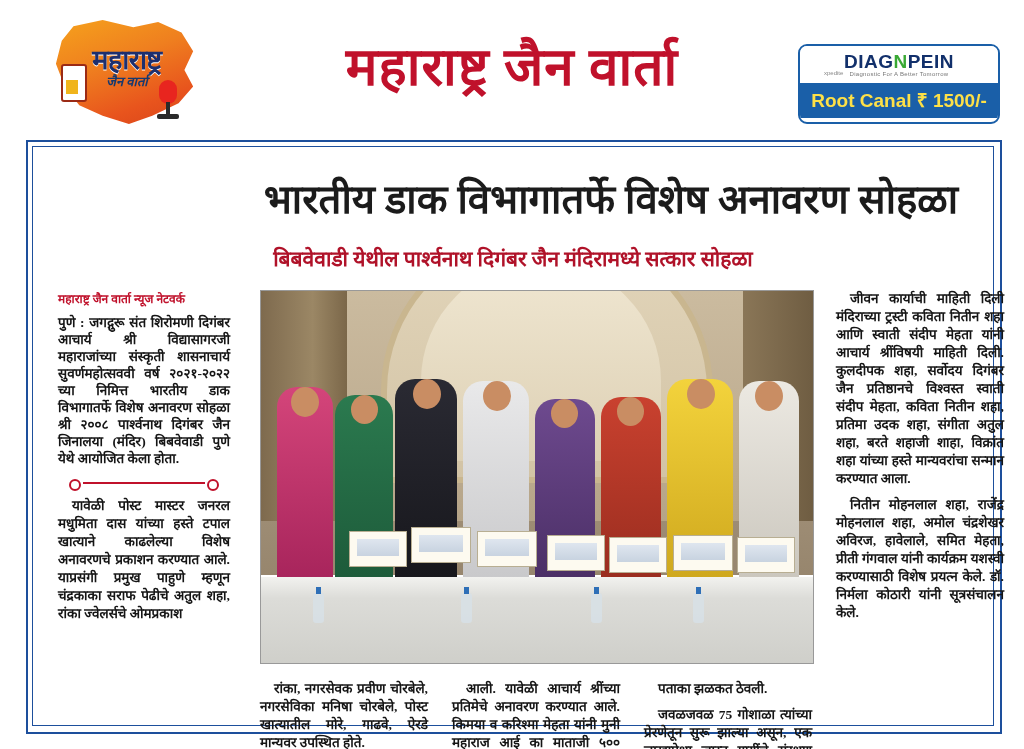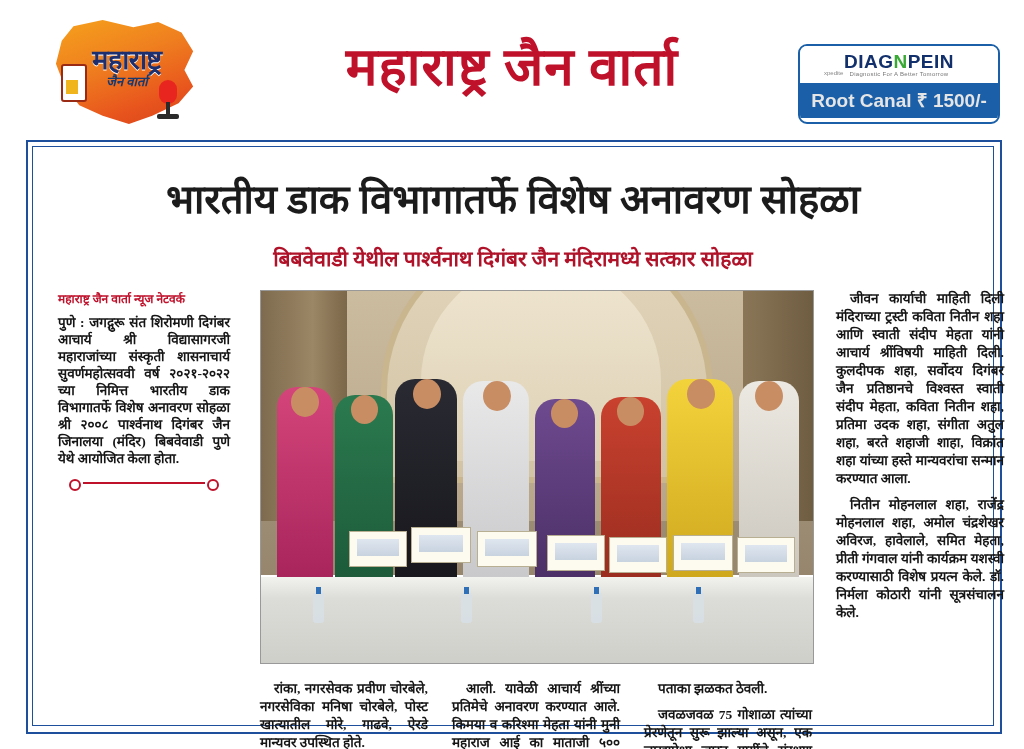--- a/index.html
+++ b/index.html
@@ -81,36 +81,36 @@
   }
   .ad-brand .green{color:#3aa935;}
   .ad-tag{
     position:absolute;left:0;top:25px;width:198px;text-align:center;
     font-size:6px;color:#777;letter-spacing:0.3px;
   }
   .ad-sub{
     position:absolute;left:24px;top:24px;font-size:6px;color:#888;
   }
   .ad-bottom{
-    height:35px;background:#1a5fa8;color:#e5e5e5;text-align:center;
+    height:35px;background:#1a5fa8;color:#fde047;text-align:center;
     font-size:19px;font-weight:bold;line-height:35px;
   }
 
   
   .frame{
     position:absolute;left:26px;top:140px;width:972px;height:590px;
     border:2px solid #1d4f9c;background:#fff;
   }
   .frame-inner{
     position:absolute;left:4px;top:4px;width:960px;height:578px;
     border:1px solid #1d4f9c;
   }
 
   .headline{
-    position:absolute;left:40px;top:28px;width:890px;text-align:center;
+    position:absolute;left:40px;top:28px;width:890px;text-align:right;
     font-family:"Liberation Serif", serif;
     font-size:40px;font-weight:bold;color:#1b1b1b;letter-spacing:0px;
   }
   .subhead{
     position:absolute;left:40px;top:102px;width:890px;text-align:center;
     font-family:"Liberation Serif", serif;
     font-size:21px;font-weight:bold;color:#b01229;
   }
 
   
@@ -235,20 +235,23 @@
   <div class="headline">भारतीय डाक विभागातर्फे विशेष अनावरण सोहळा</div>
   <div class="subhead">बिबवेवाडी येथील पार्श्वनाथ दिगंबर जैन मंदिरामध्ये सत्कार सोहळा</div>
 
   <div class="col-left">
     <div class="byline">महाराष्ट्र जैन वार्ता न्यूज नेटवर्क</div>
     <div class="lead">पुणे : जगद्गुरू संत शिरोमणी दिगंबर आचार्य श्री विद्यासागरजी महाराजांच्या संस्कृती शासनाचार्य सुवर्णमहोत्सववी वर्ष २०२१-२०२२ च्या निमित्त भारतीय डाक विभागातर्फे विशेष अनावरण सोहळा श्री २००८ पार्श्वनाथ दिगंबर जैन जिनालया (मंदिर) बिबवेवाडी पुणे येथे आयोजित केला होता.</div>
     <div class="ornament">
       <div class="bar"></div>
         <div class="dot l"></div>
         <div class="dot r"></div>
+    </div>
+    <div class="body-col">
+      <p>यावेळी पोस्ट मास्टर जनरल मधुमिता दास यांच्या हस्ते टपाल खात्याने काढलेल्या विशेष अनावरणचे प्रकाशन करण्यात आले. याप्रसंगी प्रमुख पाहुणे म्हणून चंद्रकाका सराफ पेढीचे अतुल शहा, रांका ज्वेलर्सचे ओमप्रकाश</p>
     </div>
   </div>
 
   <div class="photo">
     <div class="ph-wall"></div>
     <div class="ph-arch"></div>
     <div class="ph-arch2"></div>
     <div class="ph-curtain-l"></div>
     <div class="ph-curtain-r"></div>
     <div class="ph-floor"></div>

